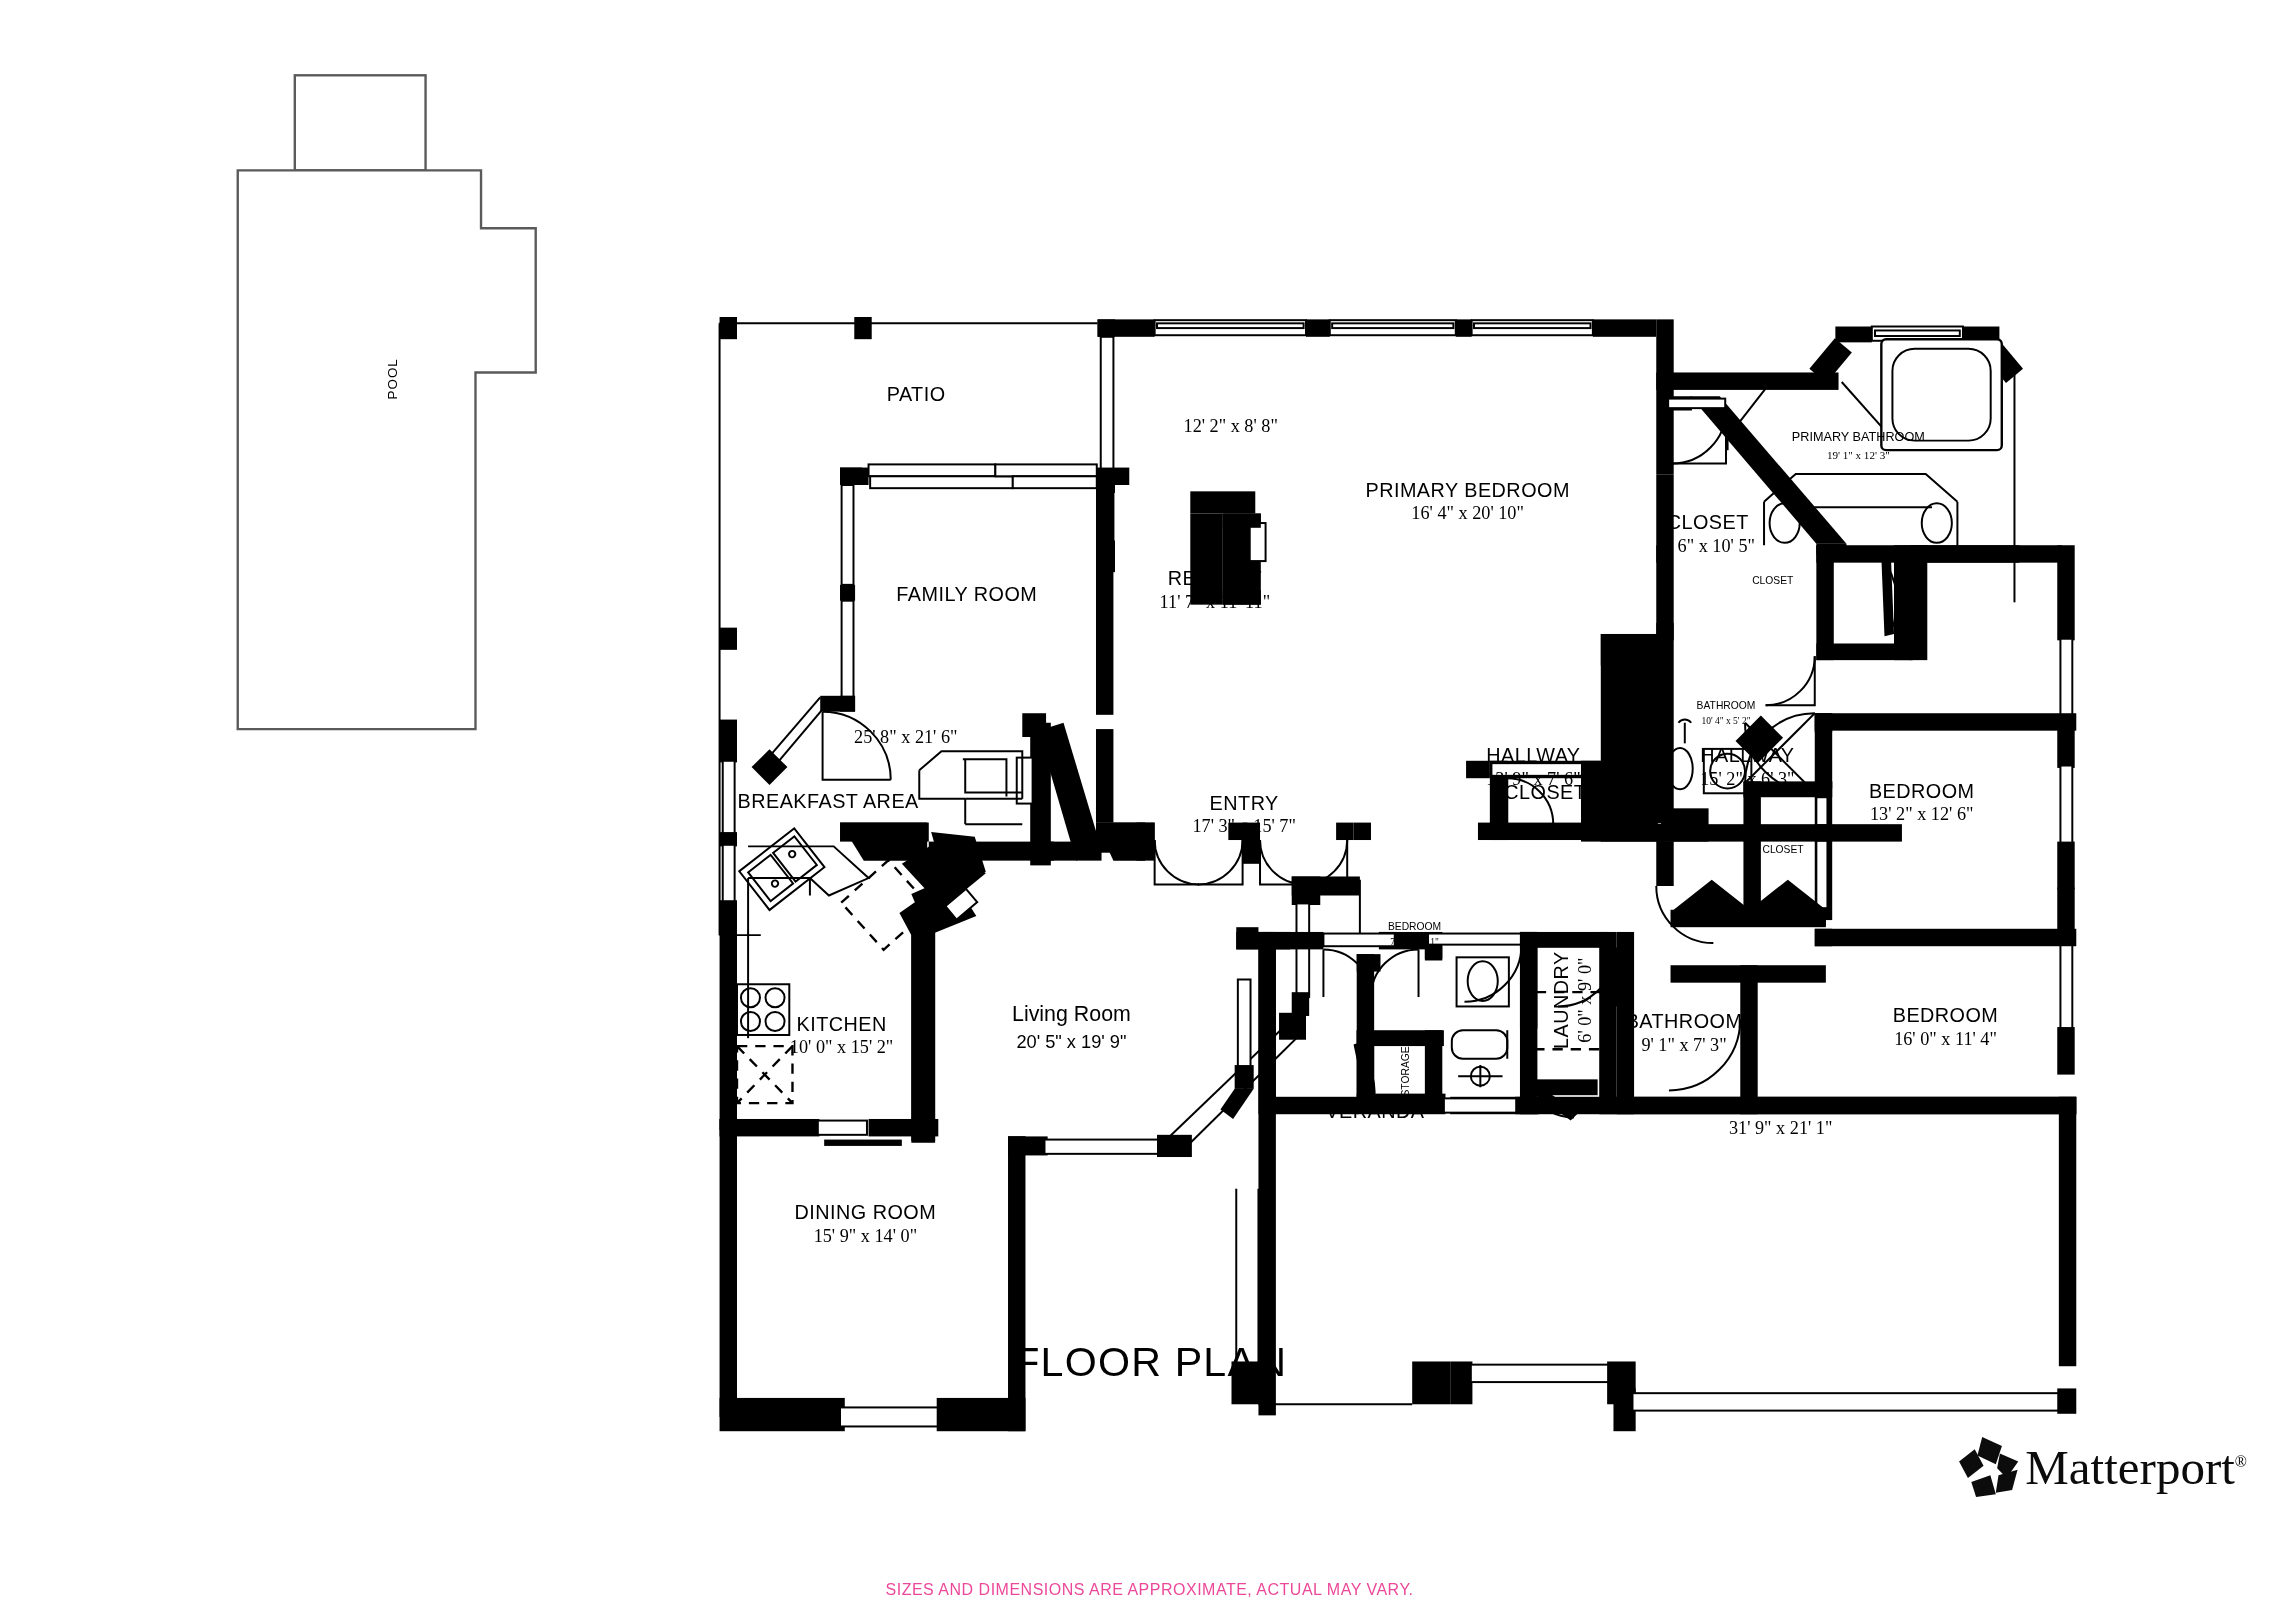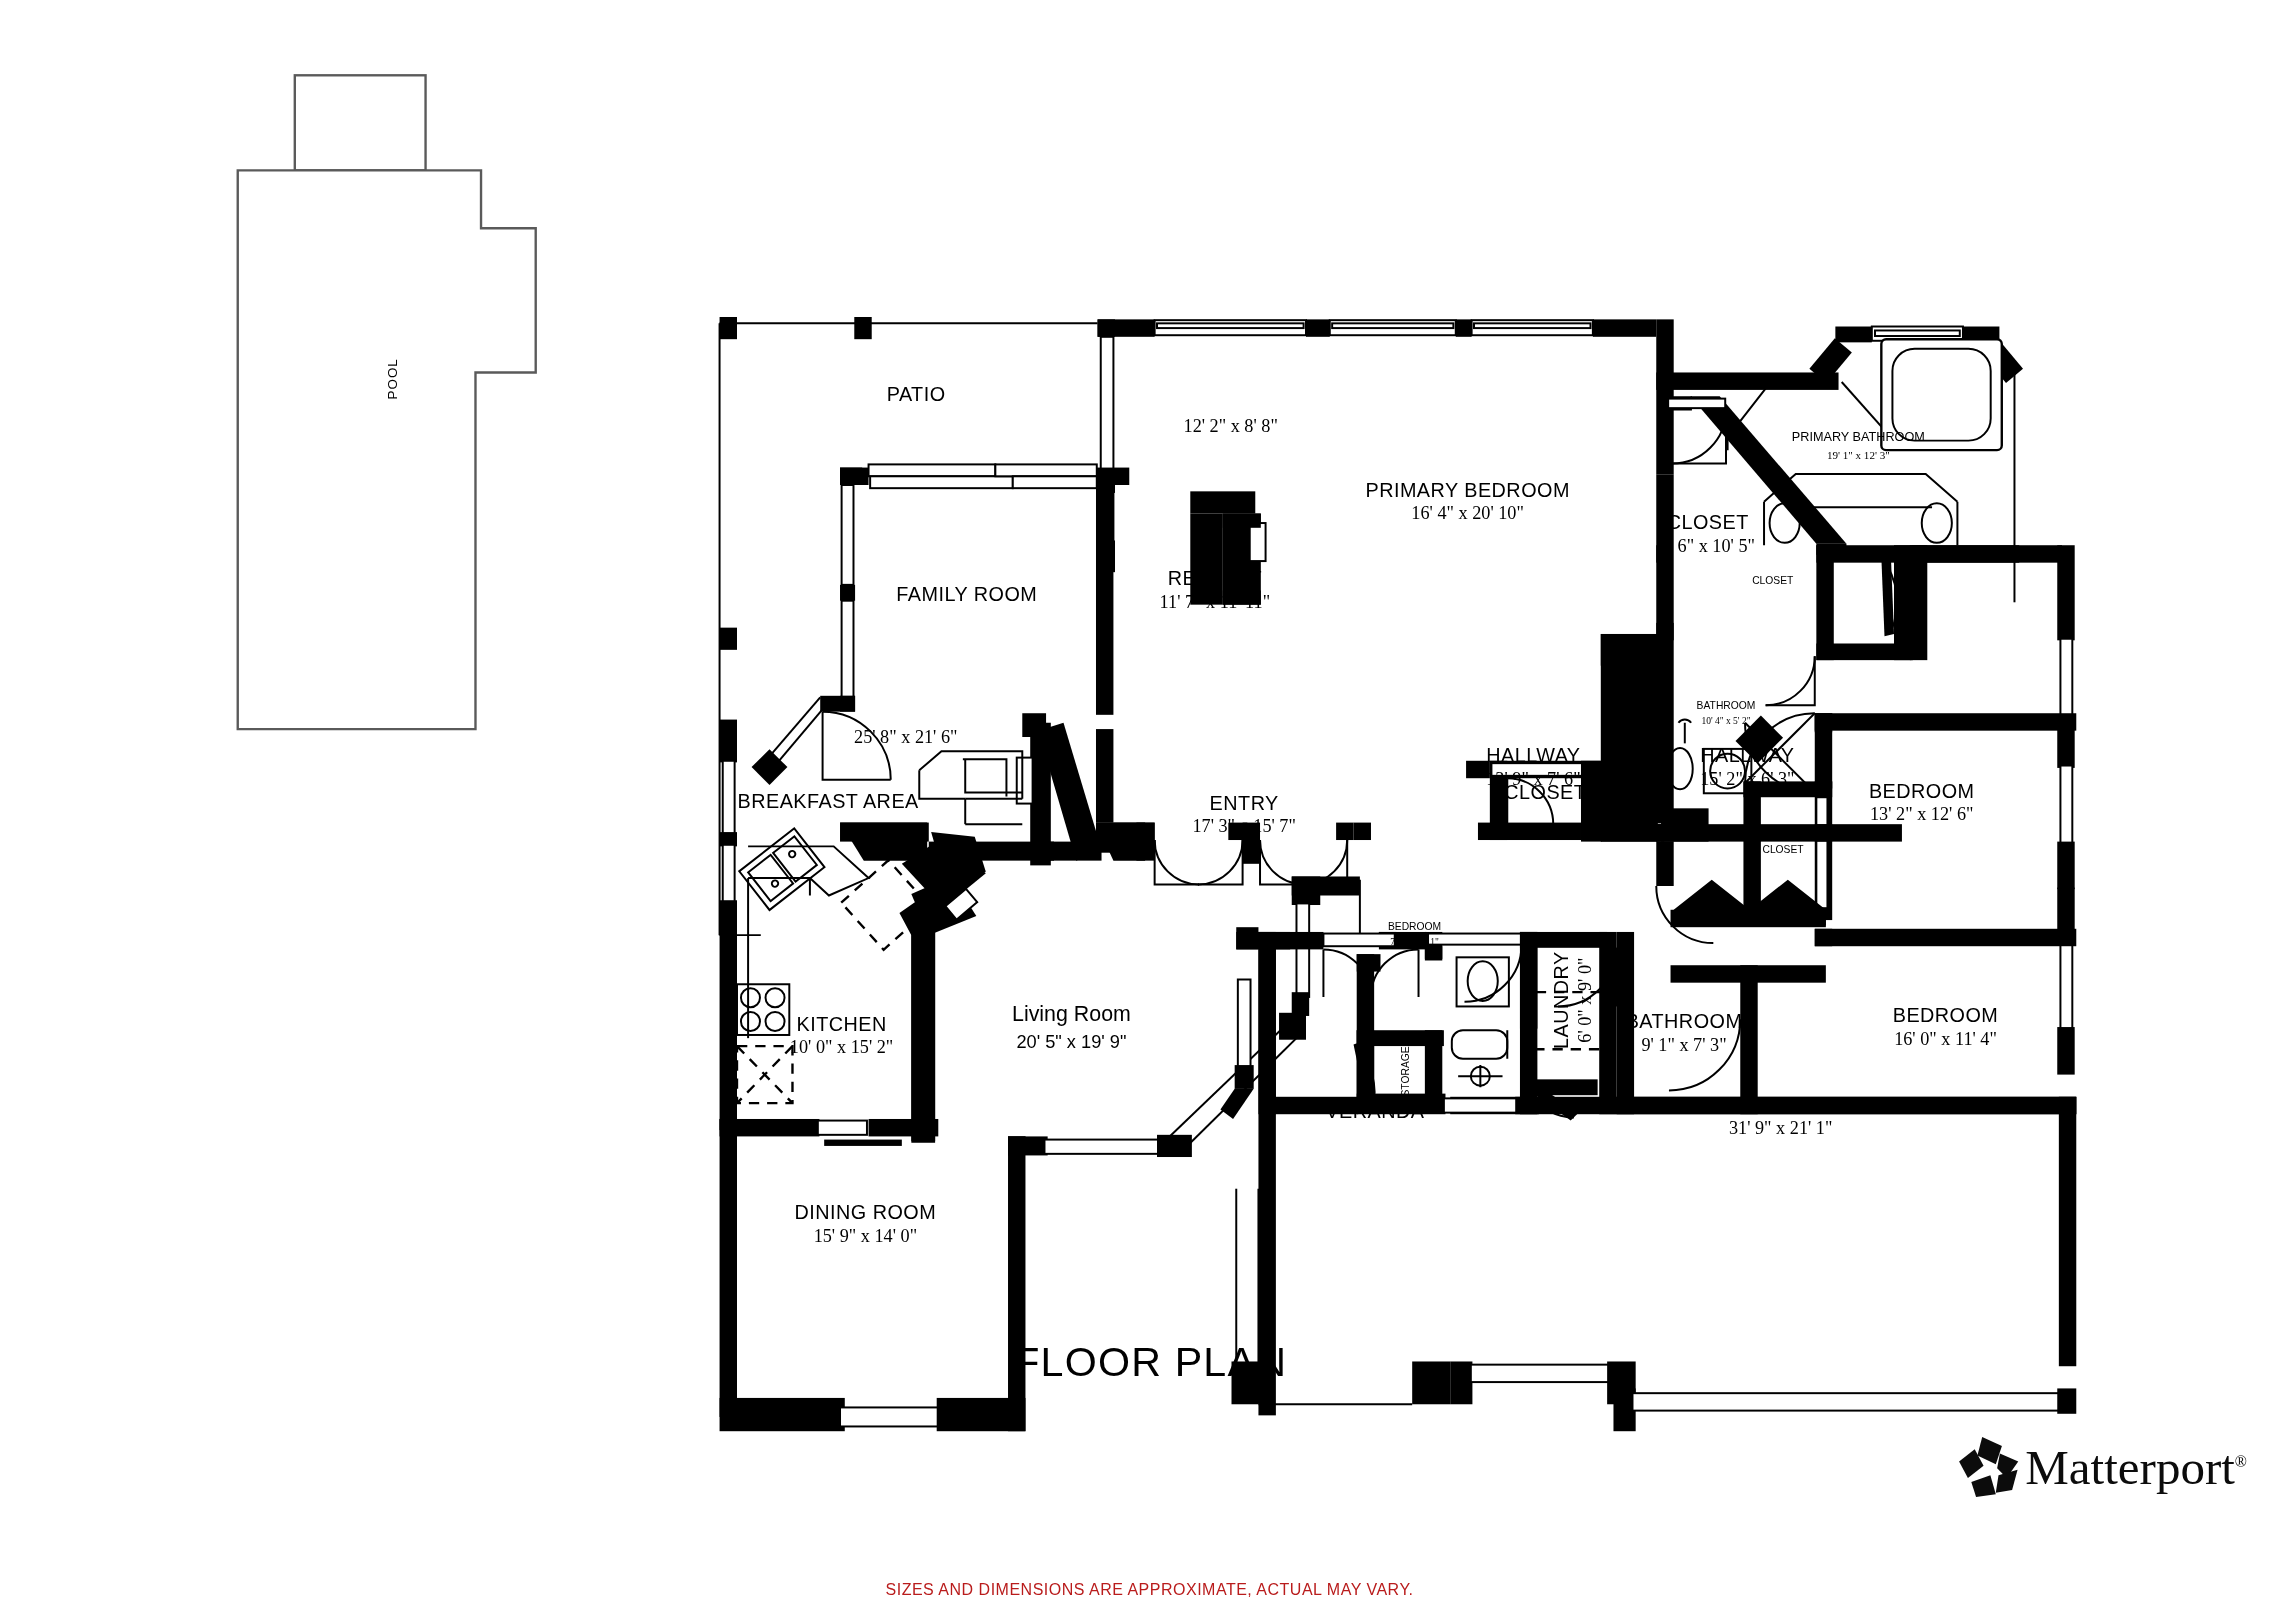--- a/index.html
+++ b/index.html
@@ -71,21 +71,21 @@
 
   #footer-note {
     position: absolute;
     left: 872px;
     top: 1581px;
     width: 555px;
     text-align: center;
     font-family: "Liberation Sans", sans-serif;
     font-size: 16px;
     letter-spacing: 0.5px;
-    color: #b91c1c;
+    color: #ec4899;
     white-space: nowrap;
   }
   #brand-logo {
     position: absolute;
     right: 48px;
     top: 1433px;
     display: flex;
     align-items: center;
     gap: 2px;
   }

